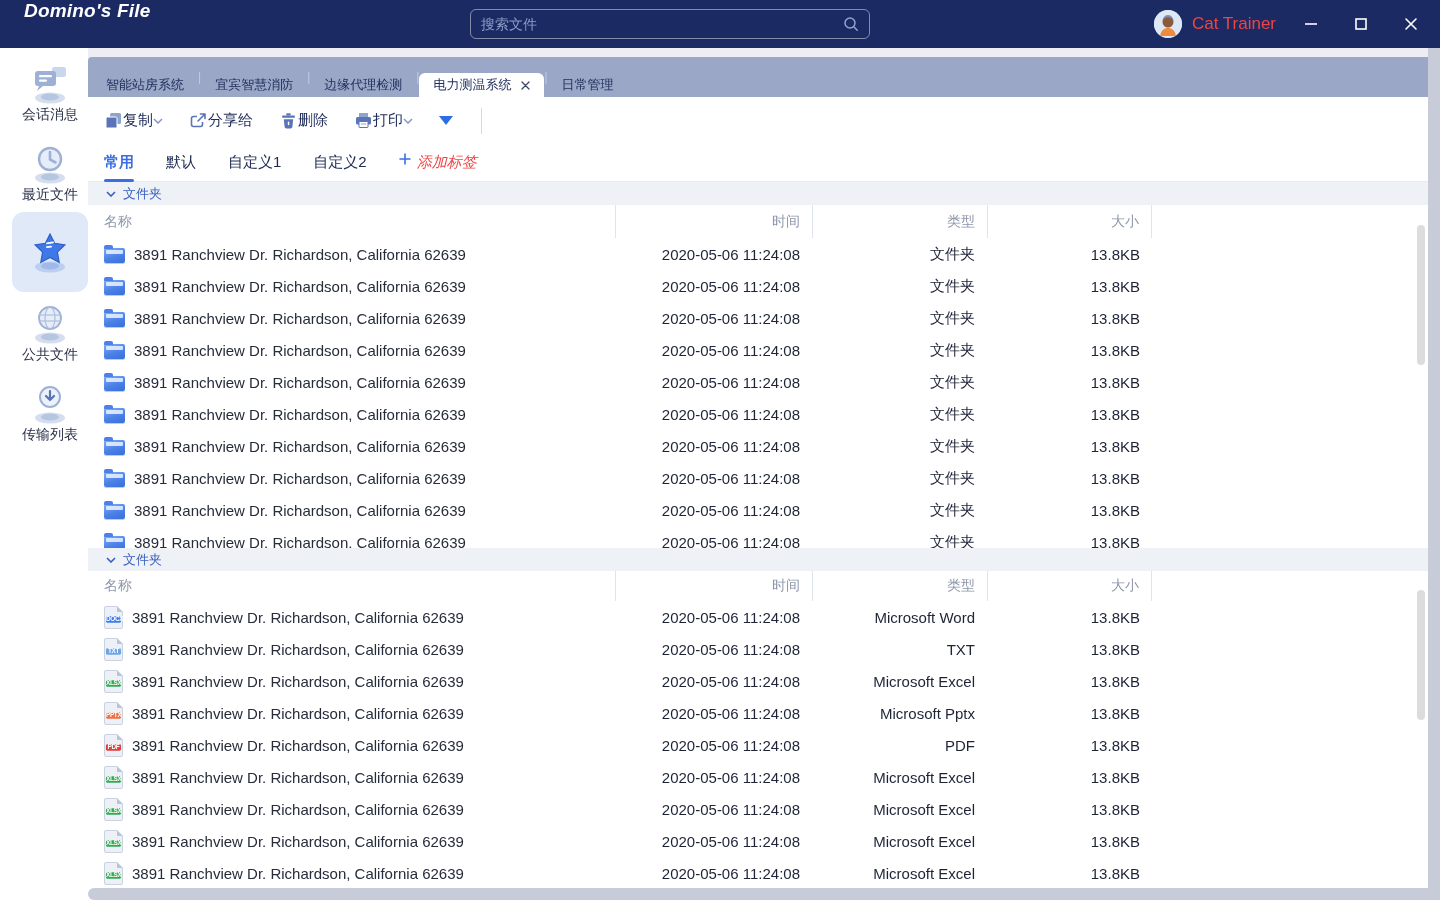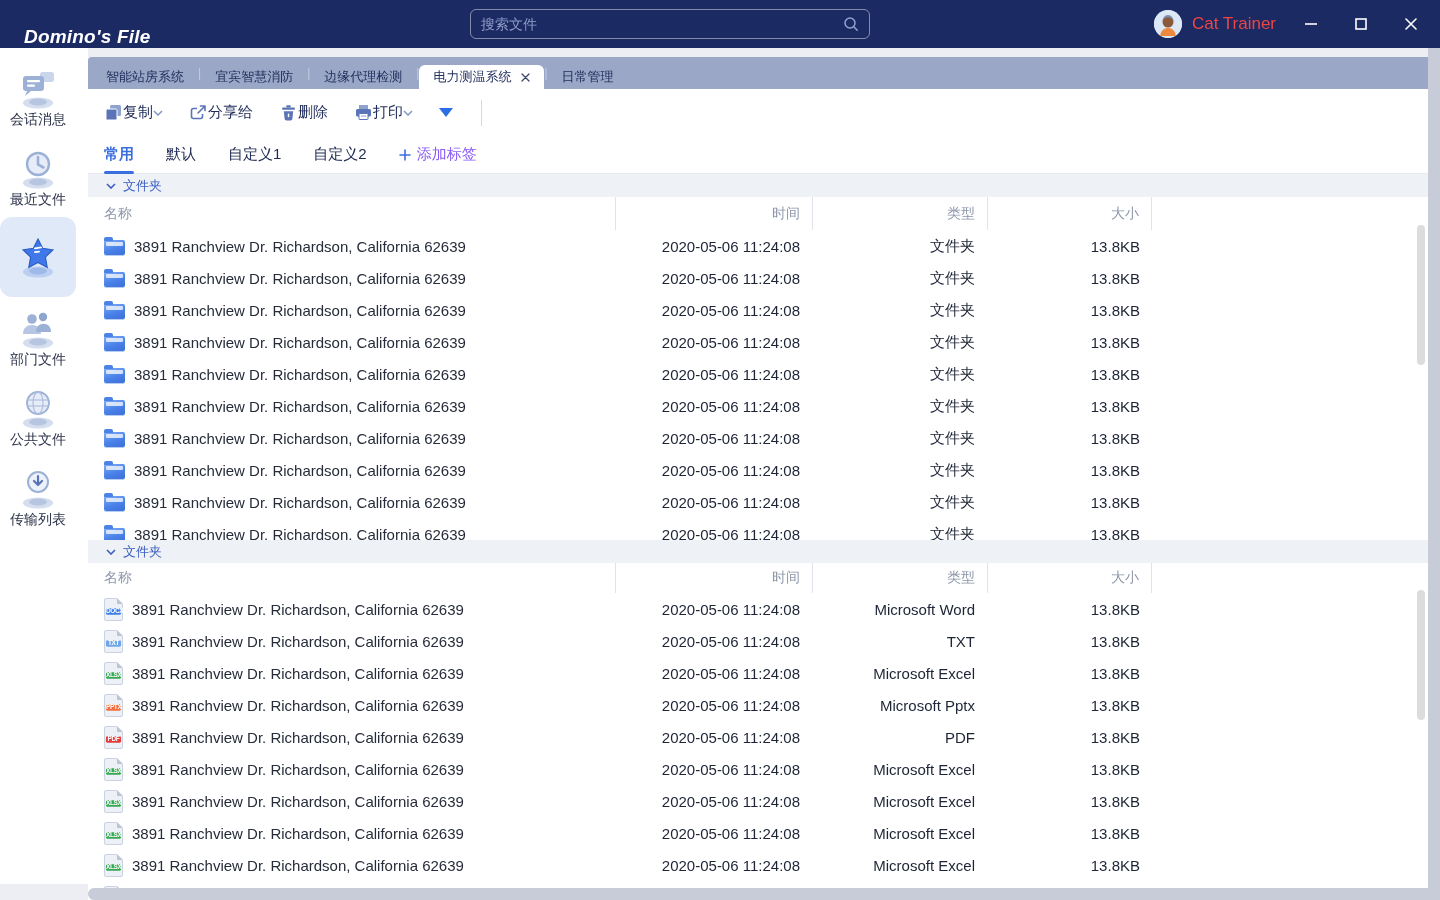--- a/index.html
+++ b/index.html
@@ -2,50 +2,50 @@
 <html><head>
 <meta charset="utf-8">
 <style>
   * { margin:0; padding:0; box-sizing:border-box; }
   html,body { width:1440px; height:900px; overflow:hidden;
     font-family:"Liberation Sans","DejaVu Sans",sans-serif;
     background:#eceef4; color:#1d2436; }
 
   
   .titlebar { position:absolute; left:0; top:0; width:1440px; height:48px;
-    background:#1b2a63; display:flex; align-items:flex-end; z-index:30; }
+    background:#1b2a63; display:flex; align-items:flex-start; z-index:30; }
   .app-title { font-size:19px; font-weight:bold; font-style:italic; color:#fff;
     margin-left:24px; letter-spacing:.2px; }
   .search-wrap { position:absolute; left:470px; top:9px; width:400px; height:30px;
     border:1px solid rgba(255,255,255,.45); border-radius:6px;
     display:flex; align-items:center; padding:0 10px; }
   .search-wrap input { flex:1; background:transparent; border:none; outline:none;
     color:#dfe6f8; font-size:14px; font-family:inherit; }
   .search-wrap input::placeholder { color:#8e9cc8; }
   .tb-right { position:absolute; right:14px; top:0; height:48px;
     display:flex; align-items:center; gap:20px; }
   .avatar { width:28px; height:28px; border-radius:50%; background:#e8eef8;
     overflow:hidden; flex:none; }
   .user-name { color:#ef4444; font-size:17px; margin-left:-10px; }
   .winbtn { width:30px; height:30px; display:flex; align-items:center;
     justify-content:center; cursor:pointer; }
 
   
-  .sidebar { position:absolute; left:0; top:32px; width:88px; height:852px;
+  .sidebar { position:absolute; left:0; top:48px; width:88px; height:852px;
     background:#fff; z-index:20; display:flex; flex-direction:column;
-    align-items:flex-start; padding-top:25px; }
+    align-items:flex-end; padding-top:4px; }
   .side-item { width:76px; height:80px; display:flex; flex-direction:column;
     align-items:center; justify-content:center; border-radius:12px; cursor:pointer; }
   .side-item svg { width:48px; height:48px; }
   .side-item .slabel { font-size:14px; color:#2a3148; margin-top:-2px; white-space:nowrap; }
   .side-item.selected { background:#dfe9f8; }
 
   
   .content { position:absolute; left:88px; top:48px; width:1352px; height:852px; }
-  .tabstrip { margin-top:9px; height:32px; background:#9aa7c7;
+  .tabstrip { margin-top:9px; height:40px; background:#9aa7c7;
     border-radius:4px 4px 0 0; display:flex; align-items:flex-end; padding-left:4px; }
   .tab { height:24px; display:flex; align-items:center; padding:0 14px;
     font-size:13px; color:#22305e; cursor:pointer; white-space:nowrap; }
   .tab-sep { color:#c3cbdf; font-size:12px; align-self:center; }
   .tab.active { background:#fff; border-radius:6px 6px 0 0; font-weight:400; gap:10px; }
   .tab-close { display:flex; align-items:center; cursor:pointer; }
 
   .main { background:#fff; height:831px; position:relative; }
 
   
@@ -58,22 +58,22 @@
   .tool-sep { width:1px; height:26px; background:#d4d9e3; margin-left:2px; }
 
   
   .filters { height:38px; display:flex; align-items:center; padding-left:16px;
     gap:32px; border-bottom:1px solid #e8eaf0; }
   .ftab { font-size:15px; color:#202c54; cursor:pointer; position:relative;
     height:38px; display:flex; align-items:center; }
   .ftab.active { color:#3b6fe0; font-weight:bold; }
   .ftab.active::after { content:""; position:absolute; left:0; right:0; bottom:0;
     height:3px; border-radius:2px; background:#3b6fe0; }
-  .add-tag { display:flex; align-items:center; gap:6px; font-size:15px;
-    color:#8b5cf6; cursor:pointer; }
+  .add-tag { display:flex; gap:6px; font-size:15px;
+    color:#ef4444; cursor:pointer;font-style:italic; }
 
   
   .sec-head { height:23px; background:#eef1f6; display:flex; align-items:center;
     padding-left:18px; gap:7px; cursor:pointer; }
   .sec-head .stitle { font-size:13px; color:#3a5fc0; }
   .thead { display:flex; align-items:stretch; font-size:14px; color:#8e97aa; }
   .thead-1 { height:33px; } .thead-2 { height:30px; }
   .trow { display:flex; align-items:center; height:32px; font-size:15px; cursor:pointer; }
   .rows-1 { height:310px; overflow:hidden; }
   .rows-2 { height:303px; overflow:hidden; }
@@ -187,31 +187,20 @@
       <path d="M24 5l4.6 9.3 10.3 1.5-7.5 7.3 1.8 10.2L24 28.5l-9.2 4.8 1.8-10.2-7.5-7.3 10.3-1.5z" fill="#3f78e8" stroke="#2f5fc4" stroke-width="1.2"></path>
       <rect x="20" y="13" width="8" height="1.8" rx=".9" fill="#fff" transform="rotate(-8 24 14)"></rect>
       <rect x="20" y="17" width="6" height="1.8" rx=".9" fill="#fff" transform="rotate(-8 23 18)"></rect>
     </svg>
     <span class="slabel"></span>
   </div>
   <div class="side-item">
     <svg viewBox="0 0 48 48">
       <ellipse cx="24" cy="38" rx="15" ry="5.5" fill="#d4deee"></ellipse>
         <ellipse cx="24" cy="37" rx="9" ry="3.5" fill="#b6c5e0"></ellipse>
-      <circle cx="18" cy="14" r="4.8" fill="#9db1d6"></circle>
-      <path d="M9 29c0-6 4-9 9-9s9 3 9 9z" fill="#b7c6e2"></path>
-      <circle cx="29" cy="12" r="4.2" fill="#8ea5cf"></circle>
-      <path d="M22 27c0-5.5 3.4-8.2 7.5-8.2S37 21.5 37 27z" fill="#9db1d6"></path>
-    </svg>
-    <span class="slabel">部门文件</span>
-  </div>
-  <div class="side-item">
-    <svg viewBox="0 0 48 48">
-      <ellipse cx="24" cy="38" rx="15" ry="5.5" fill="#d4deee"></ellipse>
-        <ellipse cx="24" cy="37" rx="9" ry="3.5" fill="#b6c5e0"></ellipse>
       <circle cx="24" cy="18" r="11" fill="#e6edf8" stroke="#9db1d6" stroke-width="1.8"></circle>
       <ellipse cx="24" cy="18" rx="5" ry="11" fill="none" stroke="#aebfdc" stroke-width="1.2"></ellipse>
       <line x1="13" y1="15" x2="35" y2="15" stroke="#aebfdc" stroke-width="1.2"></line>
       <line x1="13" y1="21" x2="35" y2="21" stroke="#aebfdc" stroke-width="1.2"></line>
     </svg>
     <span class="slabel">公共文件</span>
   </div>
   <div class="side-item">
     <svg viewBox="0 0 48 48">
       <ellipse cx="24" cy="38" rx="15" ry="5.5" fill="#d4deee"></ellipse>

